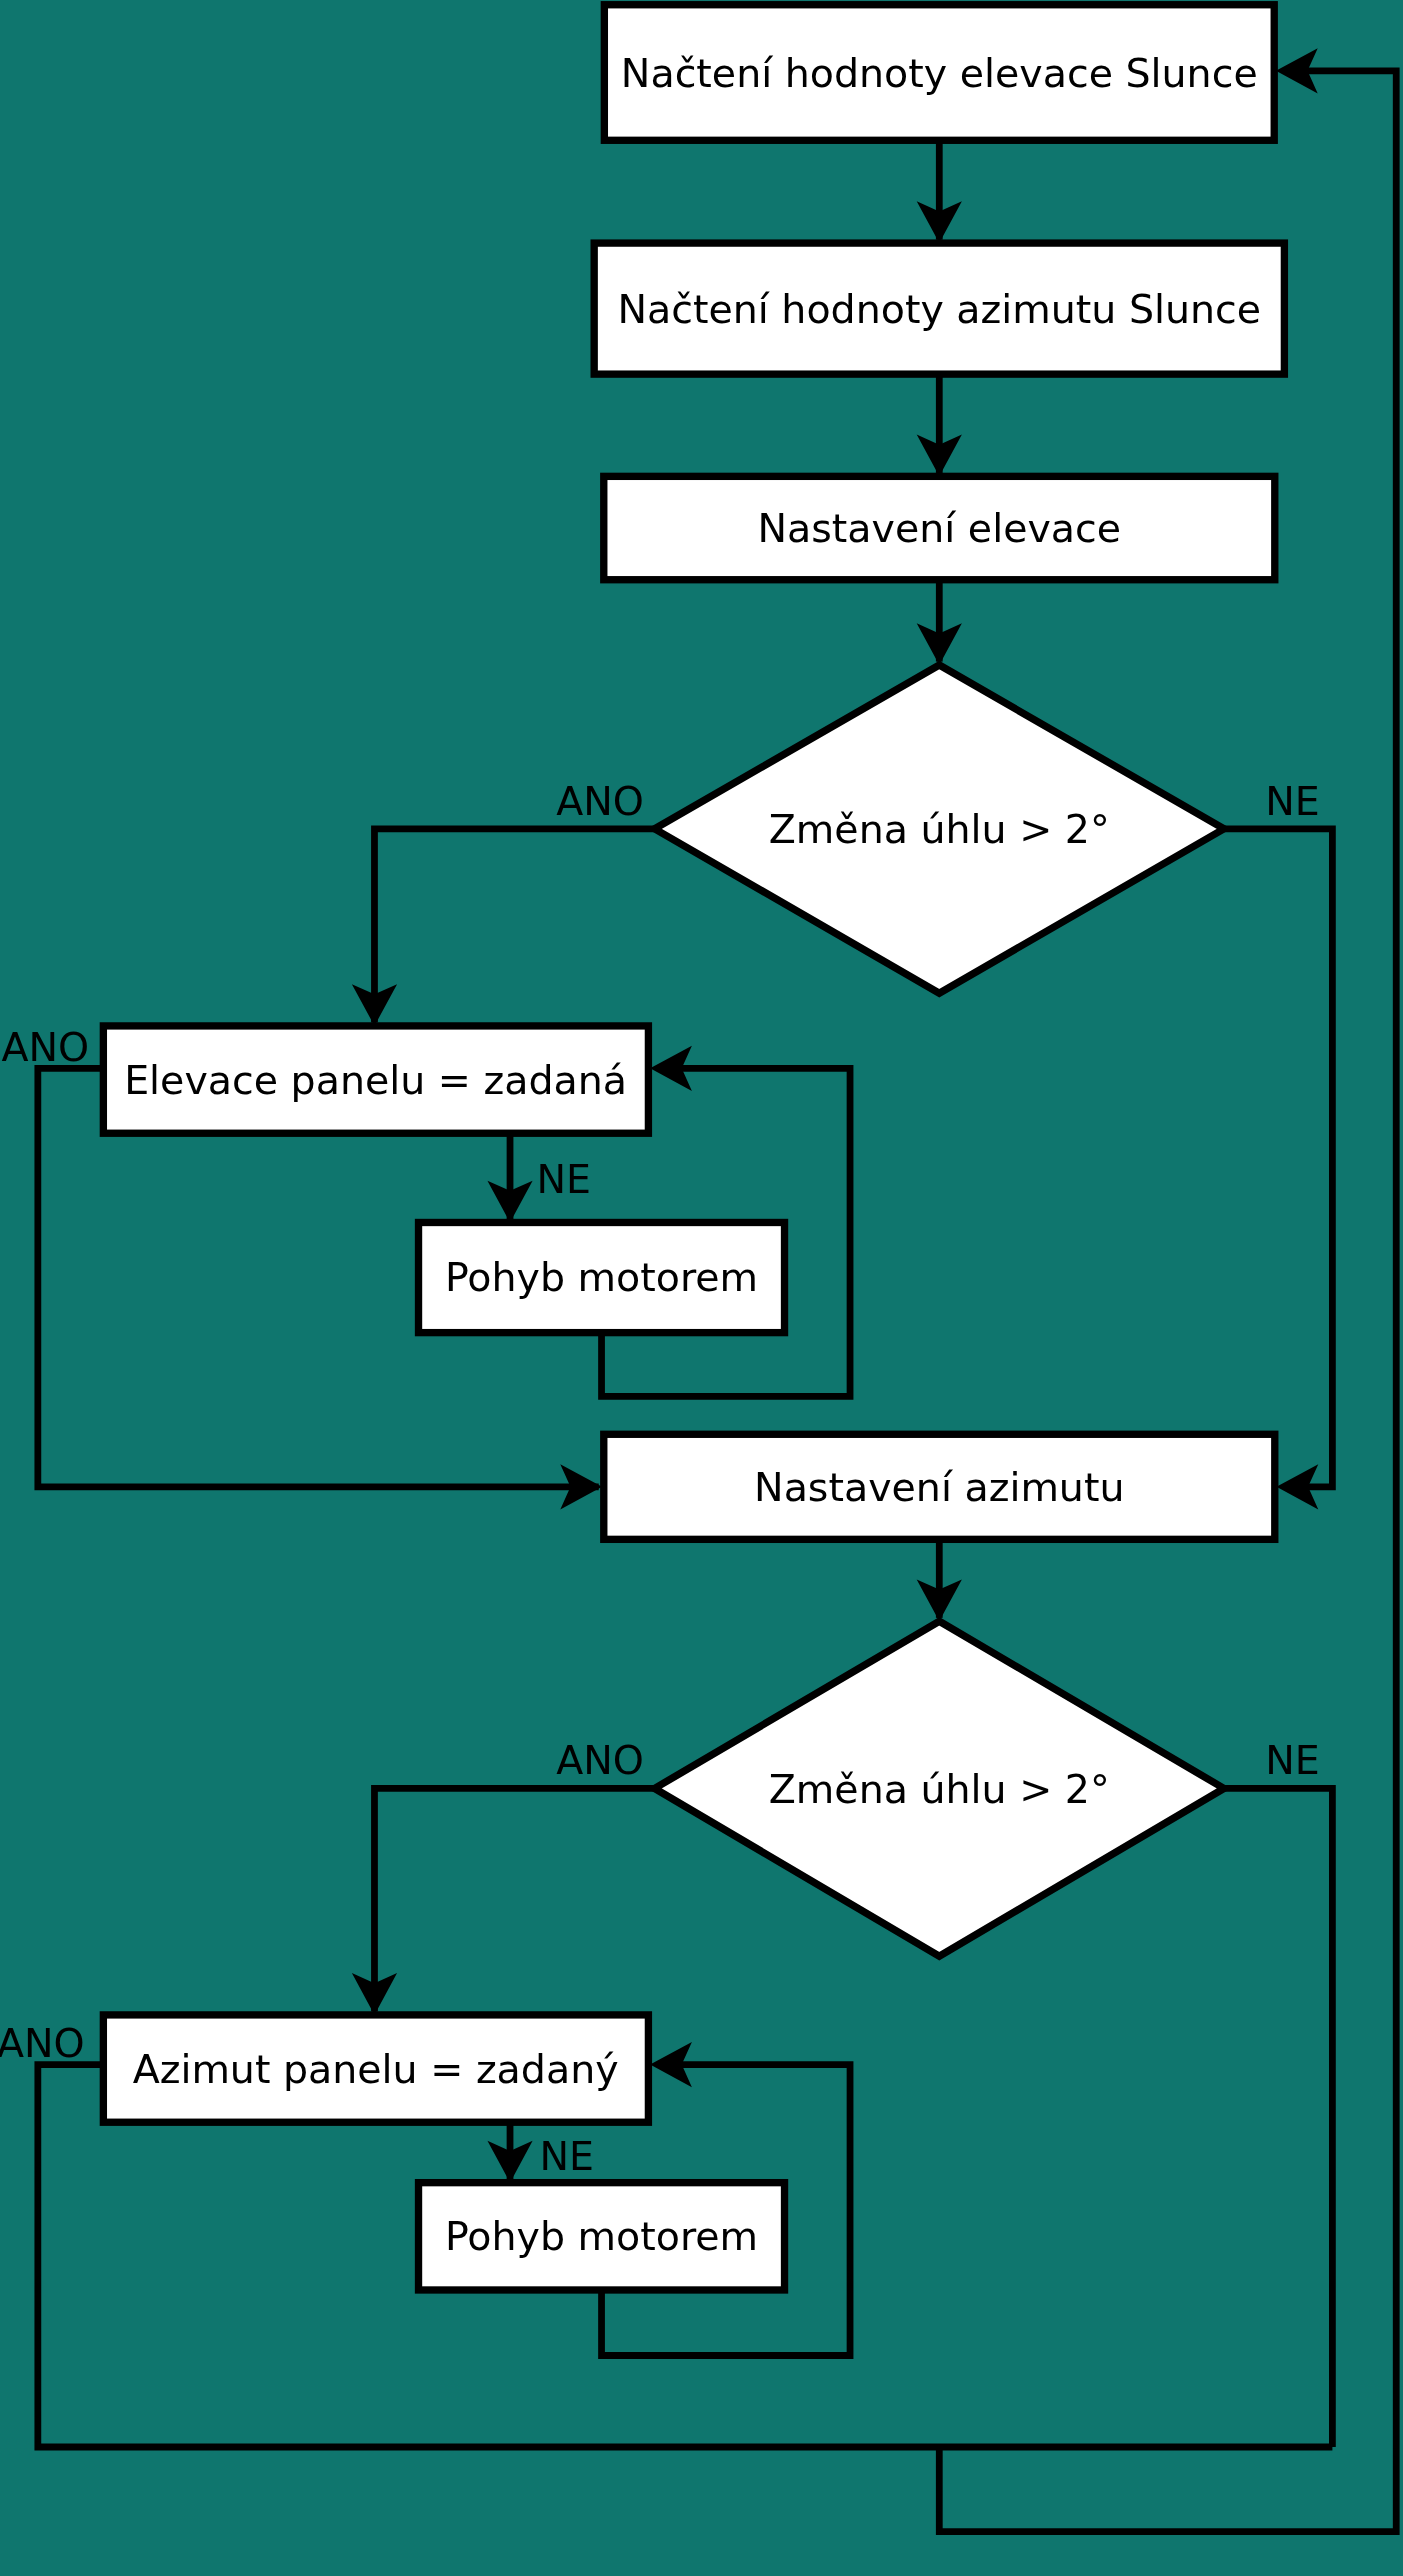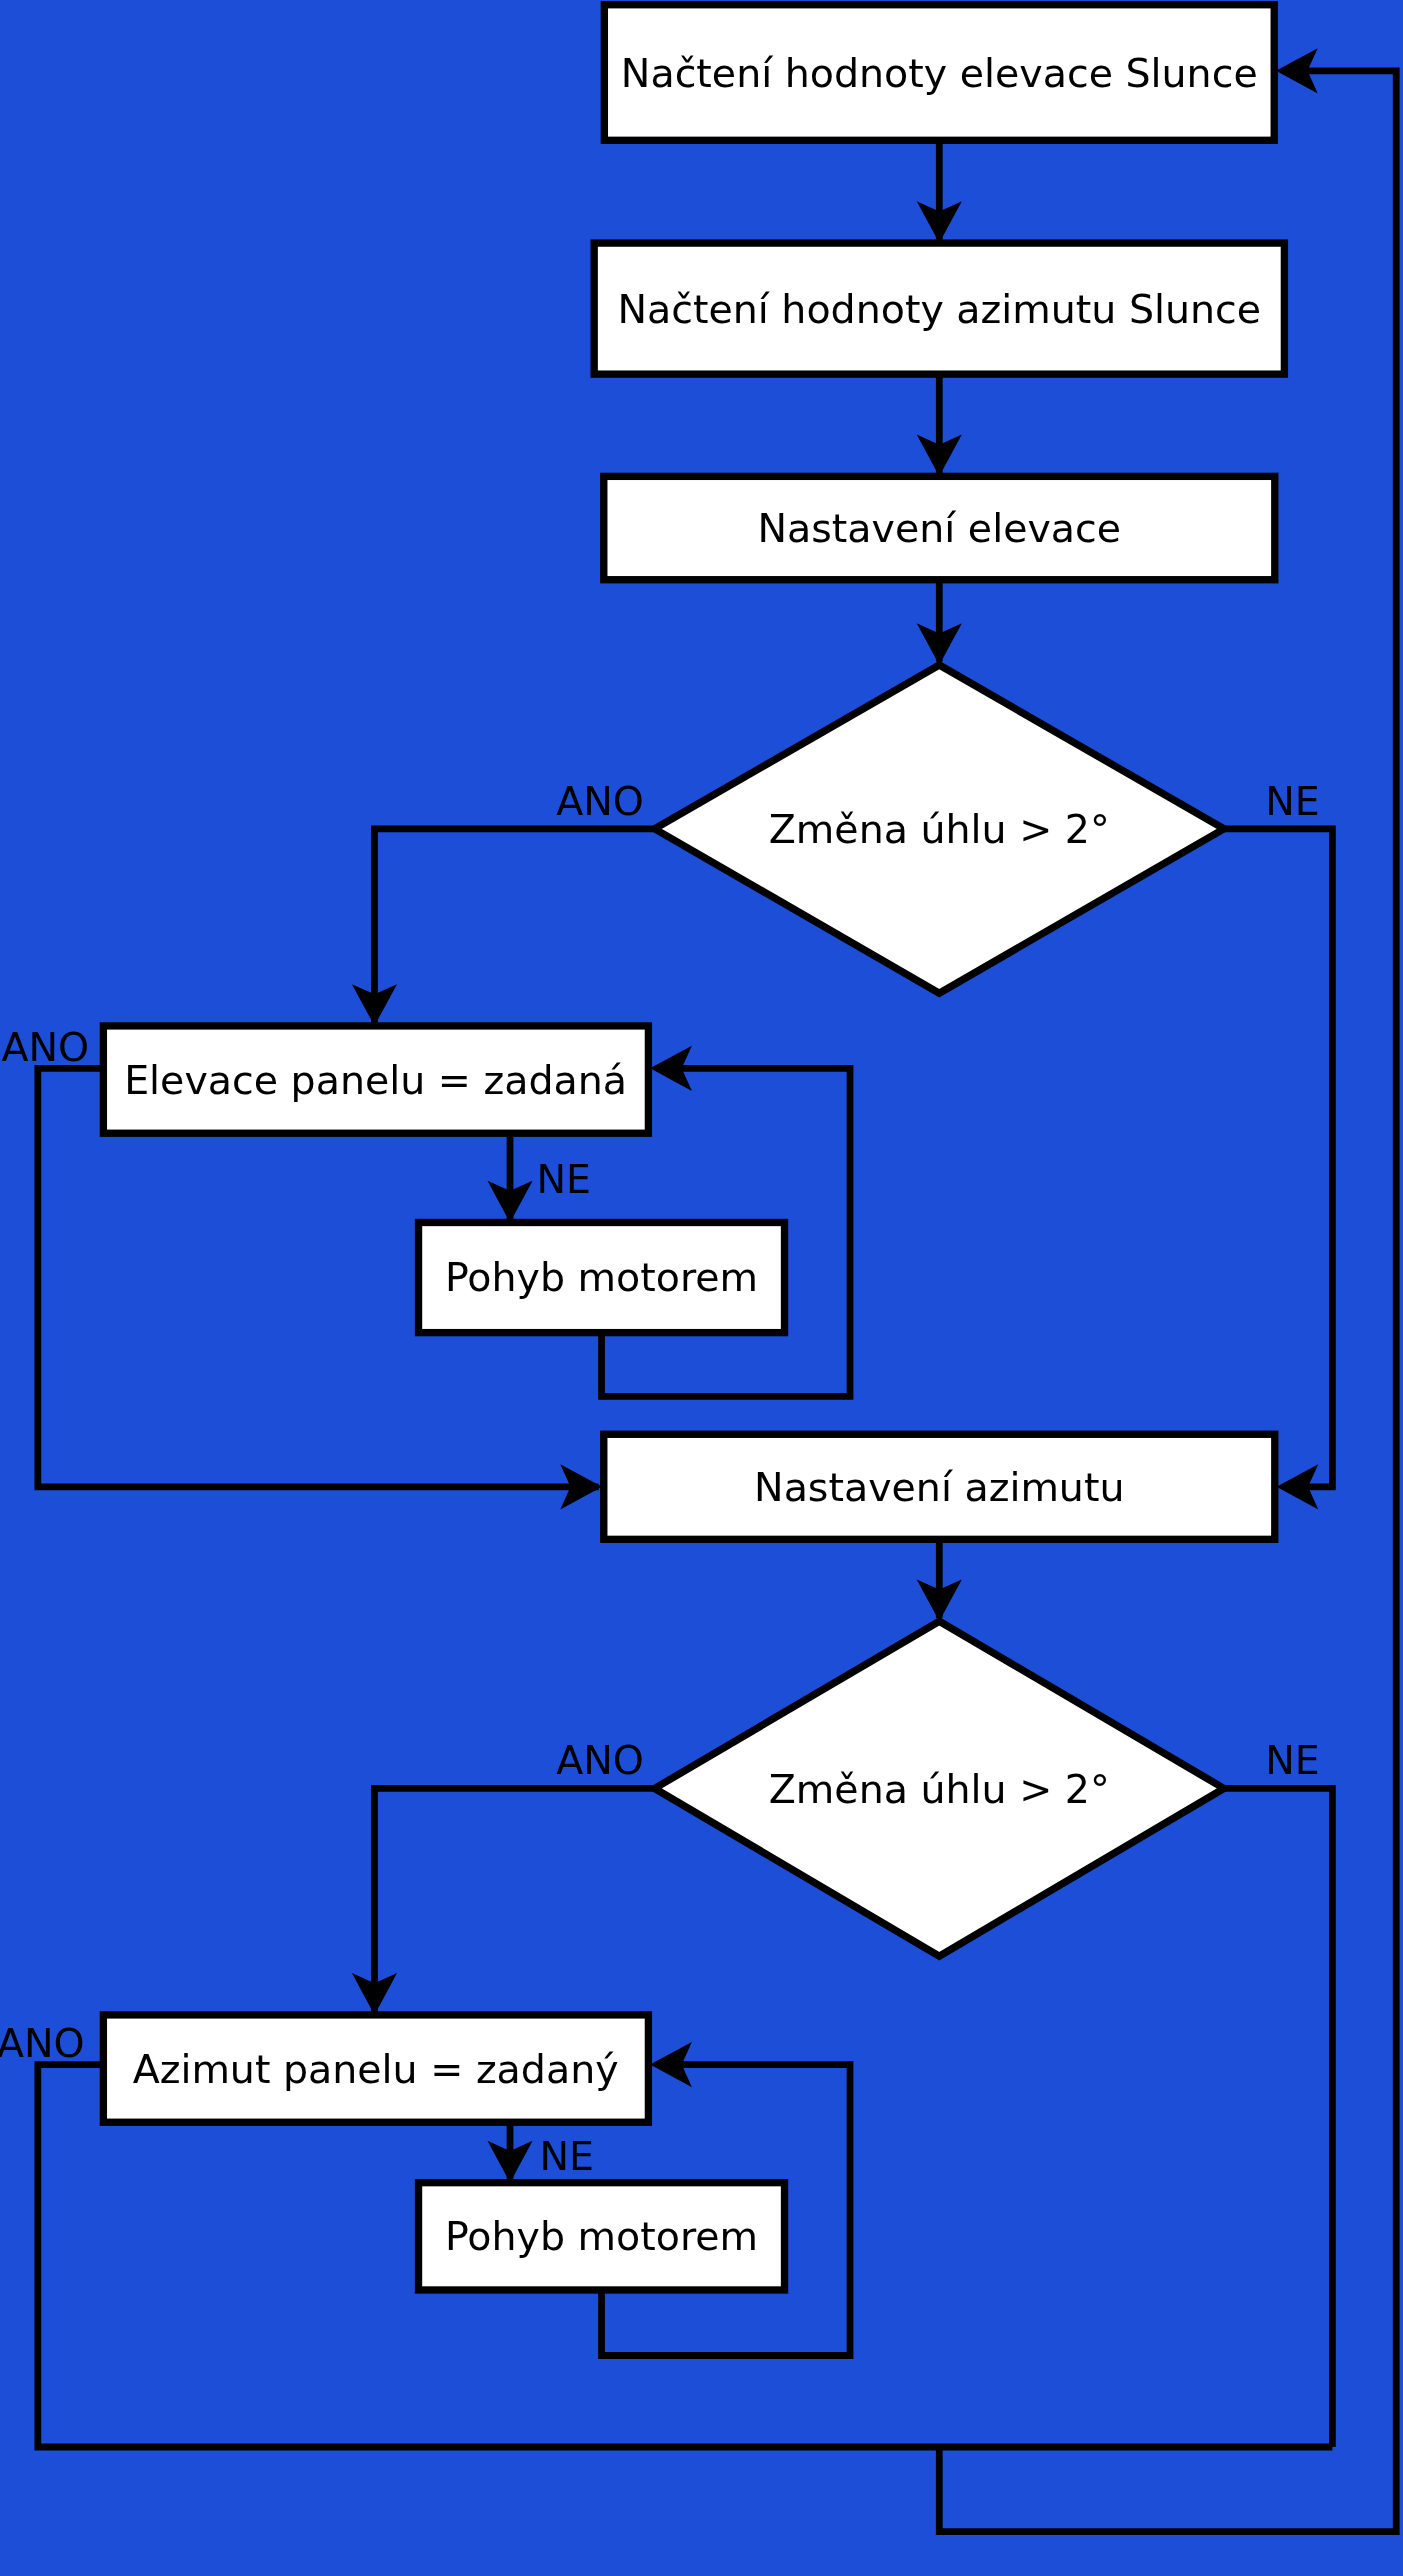--- a/index.html
+++ b/index.html
@@ -3,21 +3,21 @@
 <meta charset="utf-8">
 <style>
   html, body {
     margin: 0;
     padding: 0;
     background: #ffffff;
   }
   .canvas-wrap {
     width: 1403px;
     height: 2576px;
-    background: #1d4ed8;
+    background: #0f766e;
   }
   svg {
     display: block;
     font-family: "DejaVu Sans", "Liberation Sans", sans-serif;
   }
   .node-box {
     fill: #ffffff;
     stroke: #000000;
     stroke-width: 13;
   }

